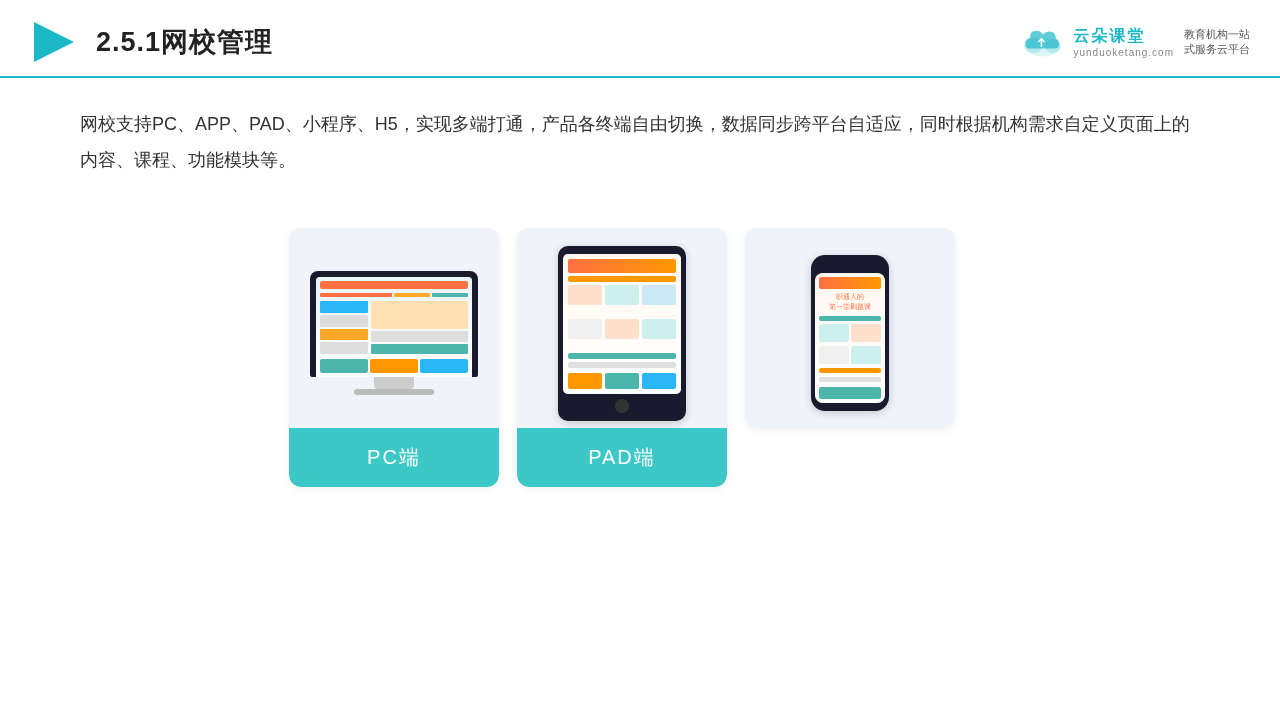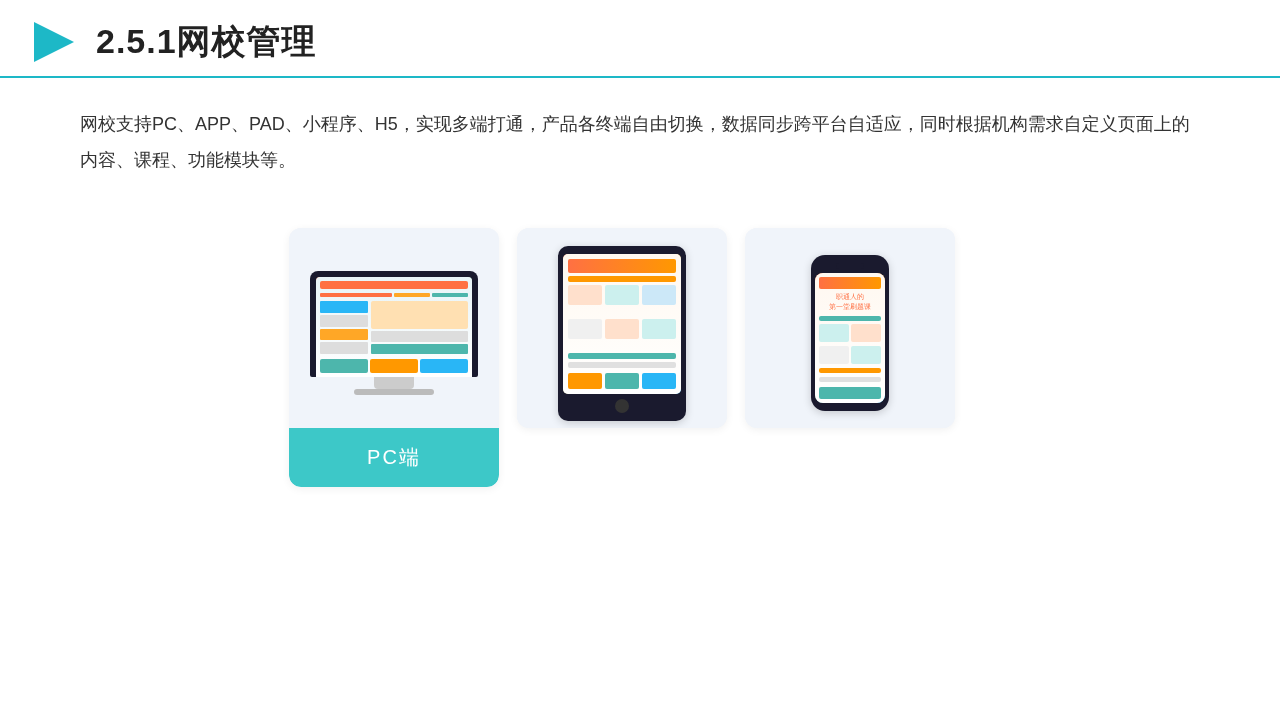--- a/index.html
+++ b/index.html
@@ -22,21 +22,21 @@
     .header-left {
       display: flex;
       align-items: center;
       gap: 18px;
     }
     .logo-play {
       width: 48px;
       height: 48px;
     }
     .page-title {
-      font-size: 34px;
+      font-size: 27px;
       font-weight: bold;
       color: #222;
       letter-spacing: 1px;
     }
     .header-right {
       display: flex;
       align-items: center;
       gap: 8px;
     }
     .cloud-logo {
@@ -293,20 +293,38 @@
 </head>
 <body>
 
 <div class="header">
   <div class="header-left">
 
     <svg class="logo-play" viewBox="0 0 48 48">
       <polygon points="4,4 44,24 4,44" fill="#1db8c7"></polygon>
     </svg>
     <span class="page-title">2.5.1网校管理</span>
+  </div>
+  <div class="header-right">
+    <div class="cloud-logo">
+
+      <svg class="cloud-icon-svg" viewBox="0 0 60 44">
+        <ellipse cx="30" cy="28" rx="22" ry="12" fill="#1db8c7" opacity="0.15"></ellipse>
+        <ellipse cx="18" cy="26" rx="12" ry="10" fill="#1db8c7" opacity="0.2"></ellipse>
+        <ellipse cx="42" cy="27" rx="10" ry="9" fill="#1db8c7" opacity="0.2"></ellipse>
+        <path d="M12,30 Q8,30 8,24 Q8,18 14,17 Q13,8 22,8 Q27,8 30,13 Q33,9 38,9 Q46,9 46,18 Q50,19 50,25 Q50,30 45,30 Z" fill="#1db8c7" opacity="0.7"></path>
+        <path d="M24,22 L28,18 L32,22" stroke="#fff" stroke-width="2" fill="none"></path>
+        <line x1="28" y1="18" x2="28" y2="28" stroke="#fff" stroke-width="2"></line>
+      </svg>
+      <div class="brand-text">
+        <span class="brand-name">云朵课堂</span>
+        <span class="brand-url">yunduoketang.com</span>
+      </div>
+      <div class="brand-slogan">教育机构一站<br>式服务云平台</div>
+    </div>
   </div>
 </div>
 
 <div class="description">
   <span>网校支持PC、APP、PAD、小程序、H5，实现多端打通，产品各终端自由切换，数据同步跨平台自适应，同时根据机构需求自定义页面上的内容、课程、功能模块等。</span>
 </div>
 
 <div class="cards-container">
 
   <div class="card">
@@ -372,20 +390,21 @@
                 <div style="flex:1;height:16px;background:#ff9800;border-radius:2px;"></div>
                 <div style="flex:1;height:16px;background:#4db6ac;border-radius:2px;"></div>
                 <div style="flex:1;height:16px;background:#29b6f6;border-radius:2px;"></div>
               </div>
             </div>
           </div>
           <div class="tablet-home-btn"></div>
         </div>
       </div>
     </div>
+    <div class="card-label">PAD端</div>
   </div>
 
   <div class="card">
     <div class="card-image-area">
       <div class="phone-mockup">
         <div class="phone-outer">
           <div class="phone-notch"></div>
           <div class="phone-screen">
             <div class="phone-screen-content">
               <div class="ps-bar"></div>

